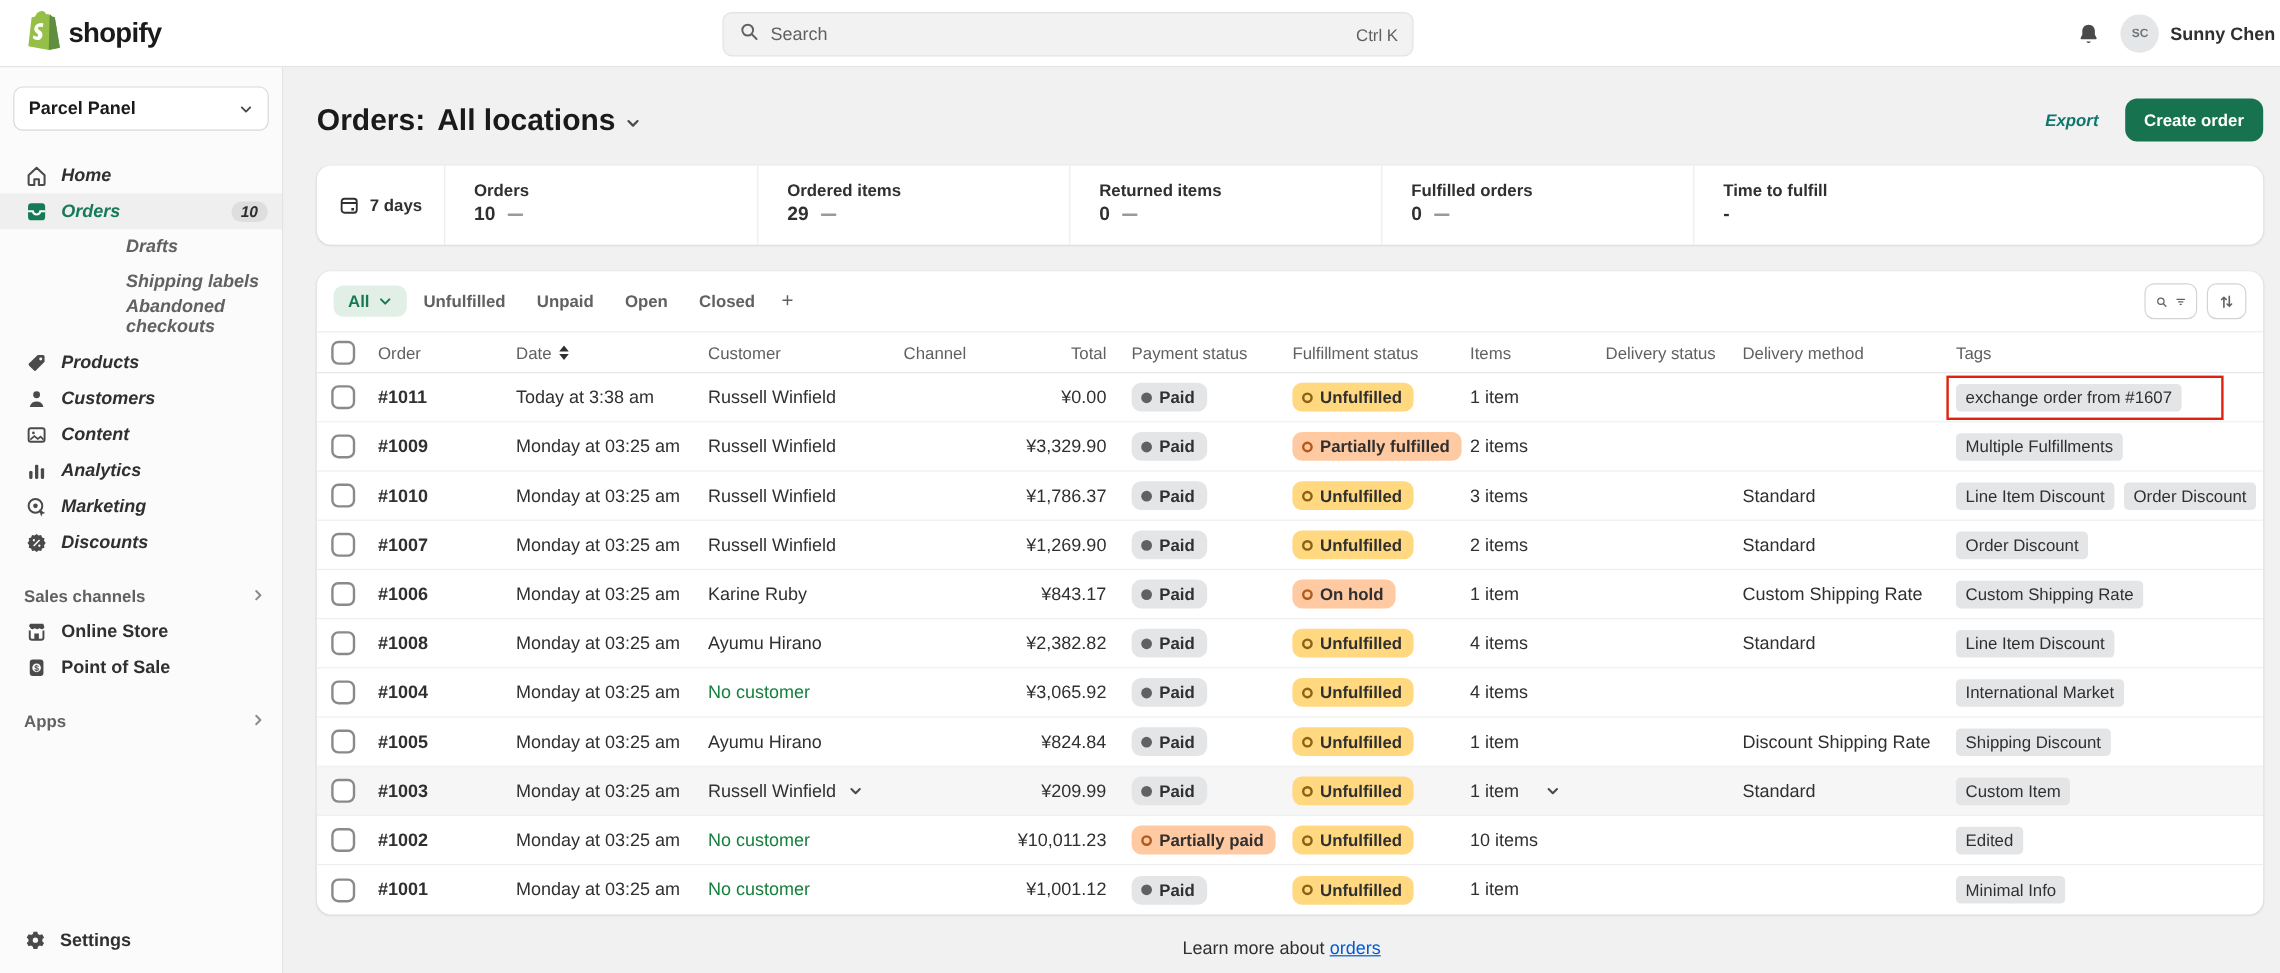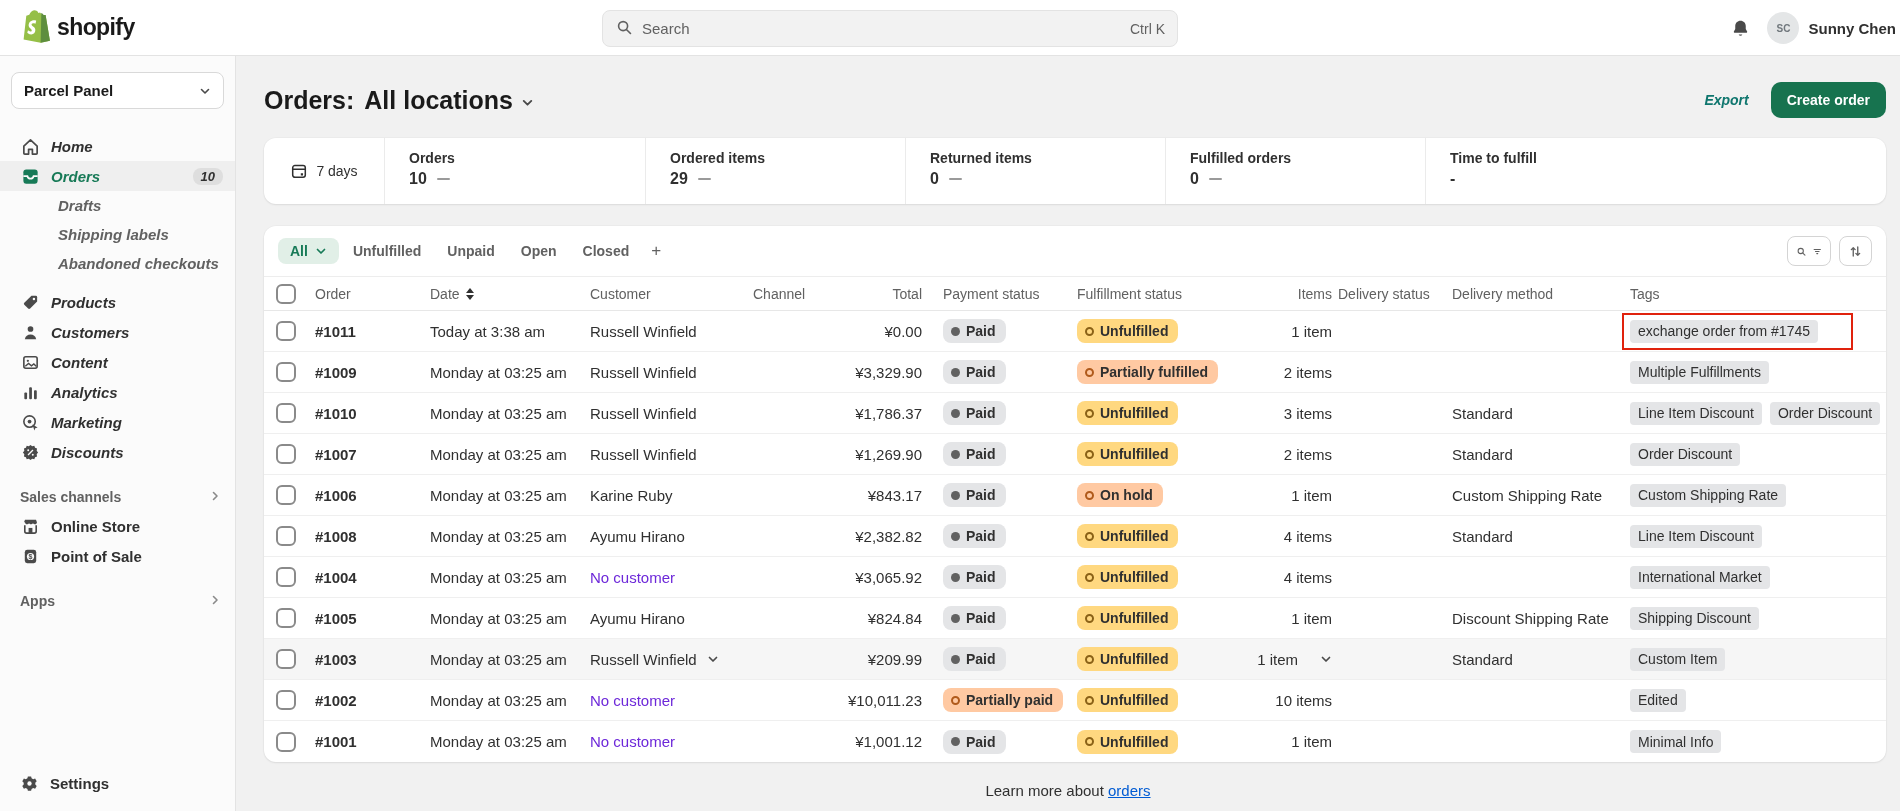--- a/index.html
+++ b/index.html
@@ -23,37 +23,37 @@
   .main { flex:1; position:relative; overflow:hidden; }
 
   
   .store-switcher { margin:16px 11px 0 11px; height:37px; background:#fff; border:1px solid #d9d9d9; border-radius:8px; display:flex; align-items:center; padding:0 12px; font-size:15px; font-weight:700; color:#1a1a1a; cursor:pointer; }
   .store-switcher .chev { margin-left:auto; color:#4a4a4a; }
   .nav { margin-top:22px;font-style:italic; }
   .nav-item { height:30px; display:flex; align-items:center; padding:0 12px 0 20px; font-size:15px; font-weight:600; color:#303030; cursor:pointer; }
   .nav-item .nicon { width:20px; height:20px; margin-right:11px; display:flex; align-items:center; justify-content:center; }
   .nav-item.selected { background:#efefef; color:#177a57; }
   .nav-badge { margin-left:auto; background:#dedede; color:#303030; border-radius:8px; font-size:13px; font-weight:650; padding:1px 8px; }
-  .nav-sub { height:29px; display:flex; align-items:center; padding-left:58px; font-size:15px; font-weight:600; color:#616161; cursor:pointer; }
+  .nav-sub { height:29px; display:flex; align-items:center; padding-left:58px; font-size:15px; font-weight:600; color:#616161; cursor:pointer;margin-left:47px; }
   .nav-gap { height:9px; }
   .nav-header { margin:22px 14px 6px 20px; font-size:14px; font-weight:600; color:#616161; display:flex; align-items:center; cursor:pointer; }
   .nav-header .chev-r { margin-left:auto; color:#8a8a8a; }
   .settings-item { position:absolute; bottom:12px; left:0; width:100%; height:32px; display:flex; align-items:center; gap:11px; padding-left:20px; font-size:15px; font-weight:600; color:#303030; cursor:pointer; }
 
   
   .page-header { display:flex; align-items:center; padding:26px 14px 0 28px; }
   .page-title { display:flex; align-items:baseline; gap:10px; font-size:25px; font-weight:700; color:#1a1a1a; }
   .page-title .chev { color:#4a4a4a; position:relative; top:2px; }
   .actions { margin-left:auto; display:flex; align-items:center; gap:8px; }
   .btn-plain { border:none; background:transparent; font-family:inherit; font-size:14px; font-weight:650; color:#0f766e; padding:9px 14px; cursor:pointer;font-style:italic; }
   .btn-primary { border:none; background:#17734f; color:#fff; font-family:inherit; font-size:14px; font-weight:650; padding:10px 16px; border-radius:10px; cursor:pointer; }
 
   
   .stats-card { margin:20px 14px 0 28px; height:66px; background:#fff; border-radius:12px; box-shadow:0 1px 2px rgba(0,0,0,.08), 0 0 0 1px rgba(0,0,0,.02); display:flex; overflow:hidden; }
-  .range-btn { width:121px; flex-shrink:0; border-right:1px solid #ebebeb; display:flex; align-items:center; justify-content:center; gap:8px; font-size:14px; font-weight:400; color:#303030; cursor:pointer; }
+  .range-btn { width:107px; flex-shrink:0; border-right:1px solid #ebebeb; display:flex; align-items:center; justify-content:center; gap:8px; font-size:14px; font-weight:700; color:#303030; cursor:pointer; }
   .metric { width:260px; flex-shrink:0; padding:12px 0 0 24px; cursor:default; }
   .metric + .metric { border-left:1px solid #ebebeb; }
   .metric:last-child { flex:1; }
   .metric-label { font-size:14px; font-weight:550; color:#303030; }
   .metric-value { margin-top:4px; font-size:16px; font-weight:700; color:#303030; display:flex; align-items:center; gap:10px; }
   .trend-dash { width:13px; height:2px; border-radius:1px; background:#9a9a9a; }
 
   
   .table-card { margin:22px 14px 0 28px; background:#fff; border-radius:12px; box-shadow:0 1px 2px rgba(0,0,0,.08), 0 0 0 1px rgba(0,0,0,.02); overflow:hidden; }
   .tabs-row { display:flex; align-items:center; padding:10px 14px; }
@@ -64,24 +64,24 @@
   .tool-btn { height:30px; background:#fff; border:1px solid #d4d4d4; border-radius:8px; display:flex; align-items:center; justify-content:center; gap:5px; padding:0 8px; cursor:pointer; }
 
   .thead, .trow { display:grid; grid-template-columns:46px 115px 160px 163px 90px 100px 134px 146px 114px 114px 178px 1fr; align-items:center; }
   .thead { height:35px; font-size:14px; color:#616161; border-top:1px solid #ededed; border-bottom:1px solid #e7e7e7; }
   .trow { height:41px; border-bottom:1px solid #efefef; font-size:15px; color:#303030; cursor:pointer; }
   .trow:last-child { border-bottom:none; }
   .trow.hl { background:#f6f6f6; }
   .cell { padding-left:5px; white-space:nowrap; overflow:visible; display:flex; align-items:center; }
   .cell.c-check { padding-left:0; }
   .cell.c-total { justify-content:flex-end; padding-right:16px; }
-  .cell.c-items { padding-left:7px;justify-content:flex-end; }
+  .cell.c-items { padding-left:7px; }
   .cell.c-dstat, .cell.c-dmeth, .cell.c-tags { padding-left:6px; }
   .order-num { font-weight:650; }
-  .muted { color:#6d28d9; }
+  .muted { color:#15803d; }
   .checkbox { width:20px; height:20px; margin-left:12px; background:#fff; border:2px solid #8a8a8a; border-radius:6px; flex-shrink:0; }
   .sort-stack { display:inline-flex; flex-direction:column; gap:2px; margin-left:6px; }
   .tri-up { width:0; height:0; border-left:4px solid transparent; border-right:4px solid transparent; border-bottom:5px solid #303030; }
   .tri-dn { width:0; height:0; border-left:4px solid transparent; border-right:4px solid transparent; border-top:5px solid #303030; }
 
   .pill { display:inline-flex; align-items:center; gap:6px; height:24px; padding:0 10px 0 8px; border-radius:8px; font-size:14px; font-weight:550; color:#303030; }
   .pill.bg-gray   { background:#e4e5e7; }
   .pill.bg-yellow { background:#ffd880; }
   .pill.bg-peach  { background:#ffc9a2; }
   .dot { width:9px; height:9px; border-radius:50%; flex-shrink:0; }
@@ -463,21 +463,21 @@
                 <span>Unfulfilled</span>
               </span>
             </div>
             <div class="cell c-items">
               <span>1 item</span>
             </div>
             <div class="cell c-dstat"></div>
             <div class="cell c-dmeth"></div>
             <div class="cell c-tags">
               <span class="tag-wrap redbox">
-                <span class="tag">exchange order from #1745</span>
+                <span class="tag">exchange order from #1607</span>
               </span>
             </div>
           </div>
           <div class="trow">
             <div class="cell c-check">
               <span class="checkbox"></span>
             </div>
             <div class="cell c-order">
               <span class="order-num">#1009</span>
             </div>

